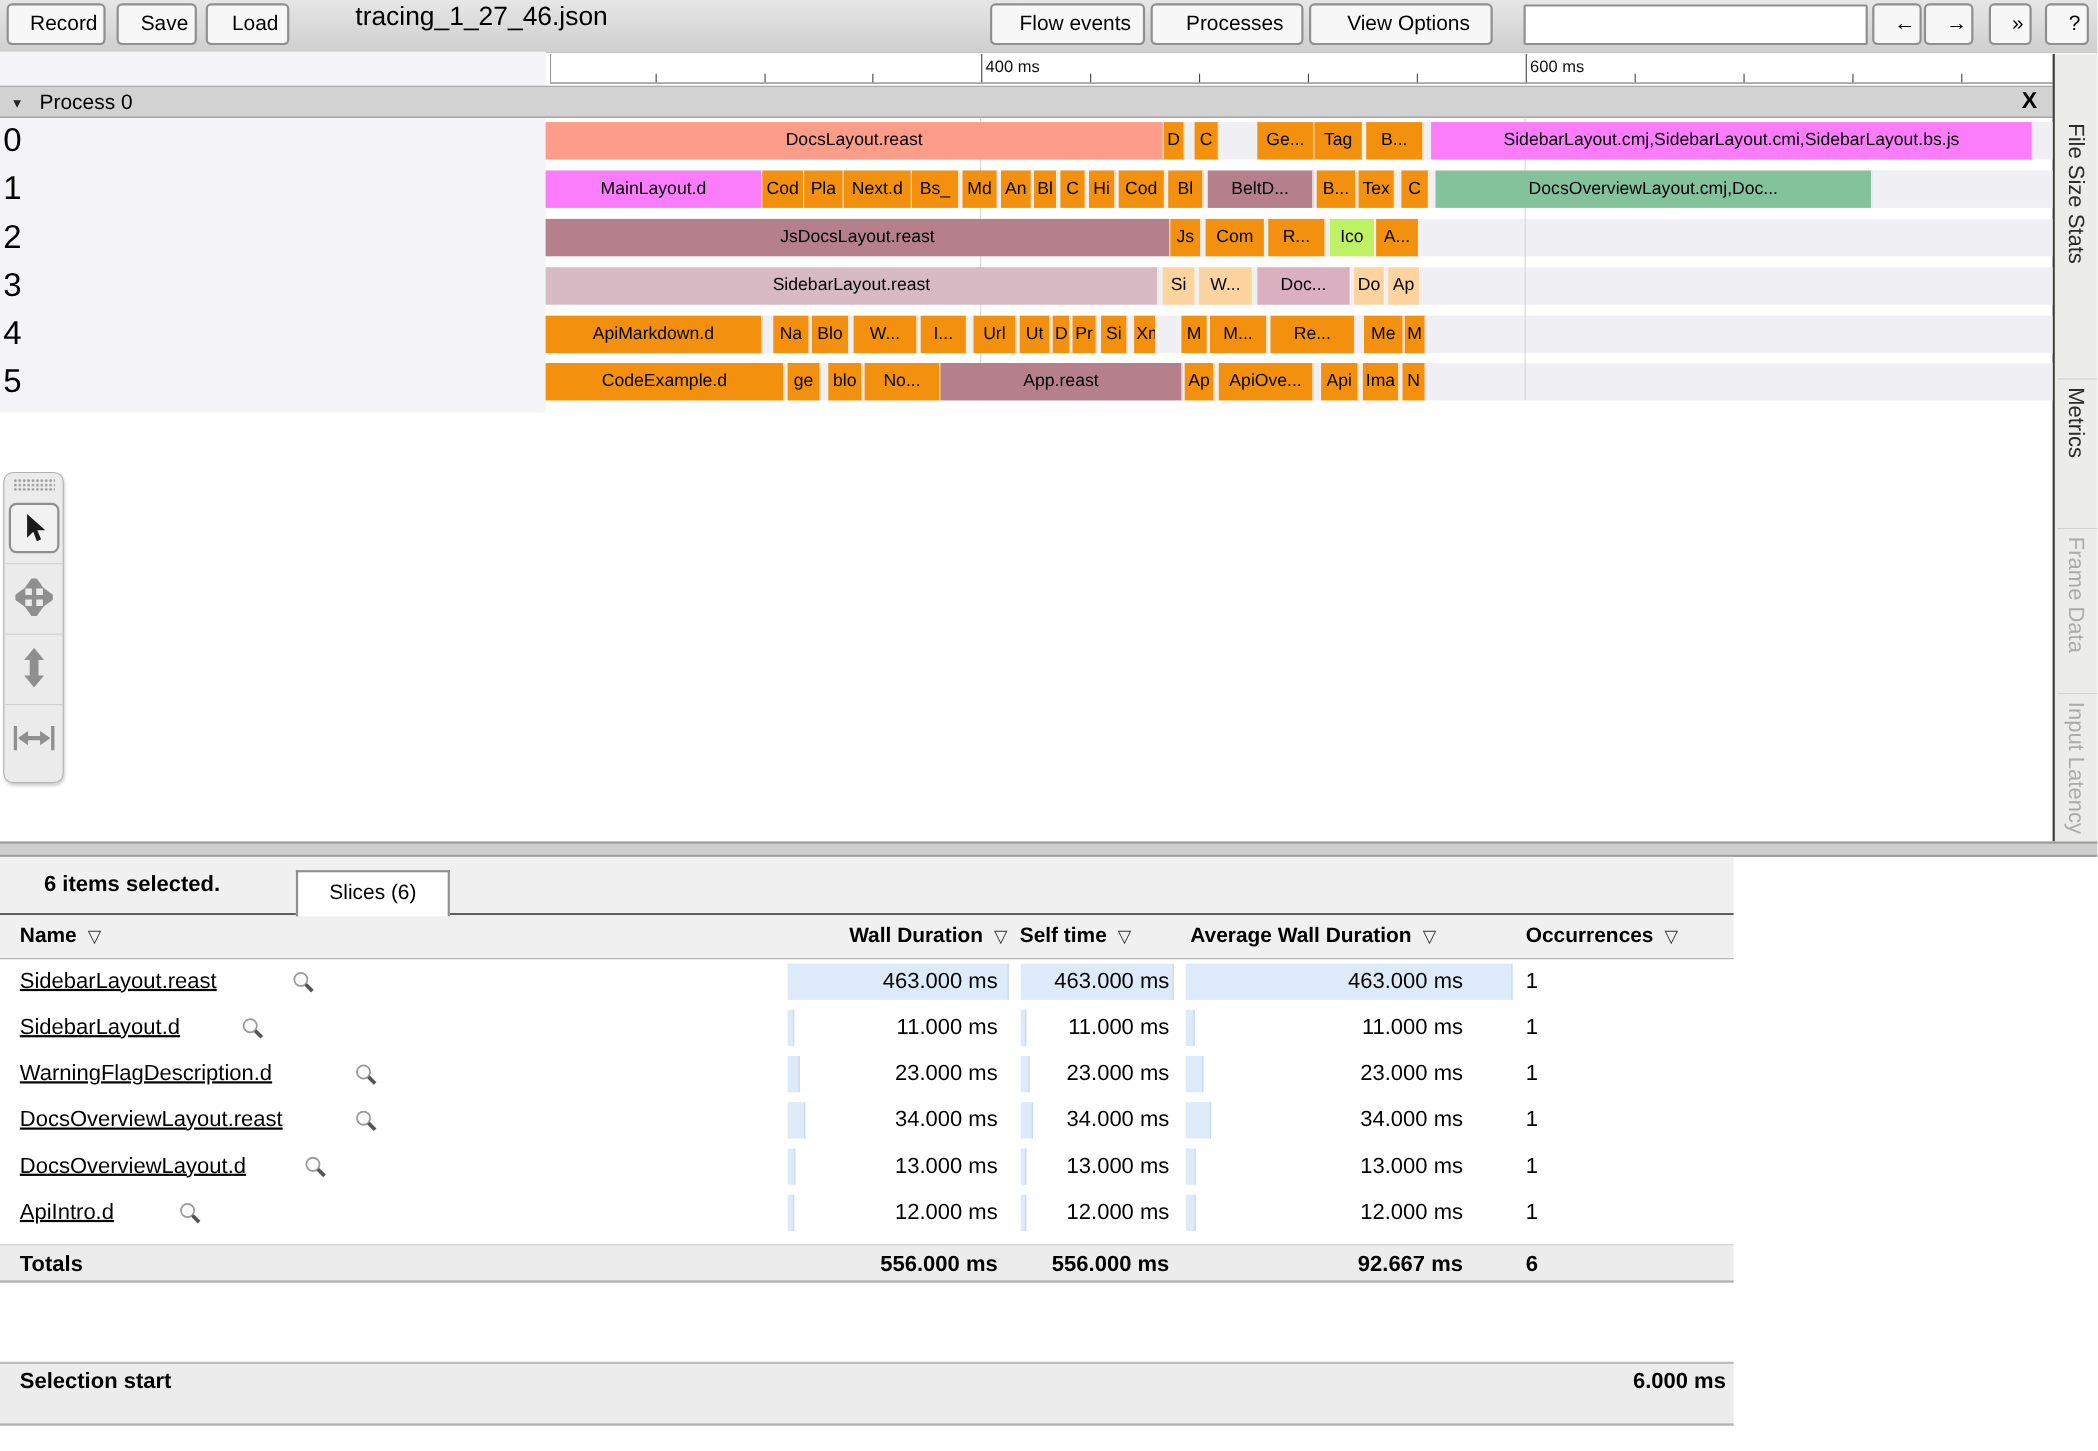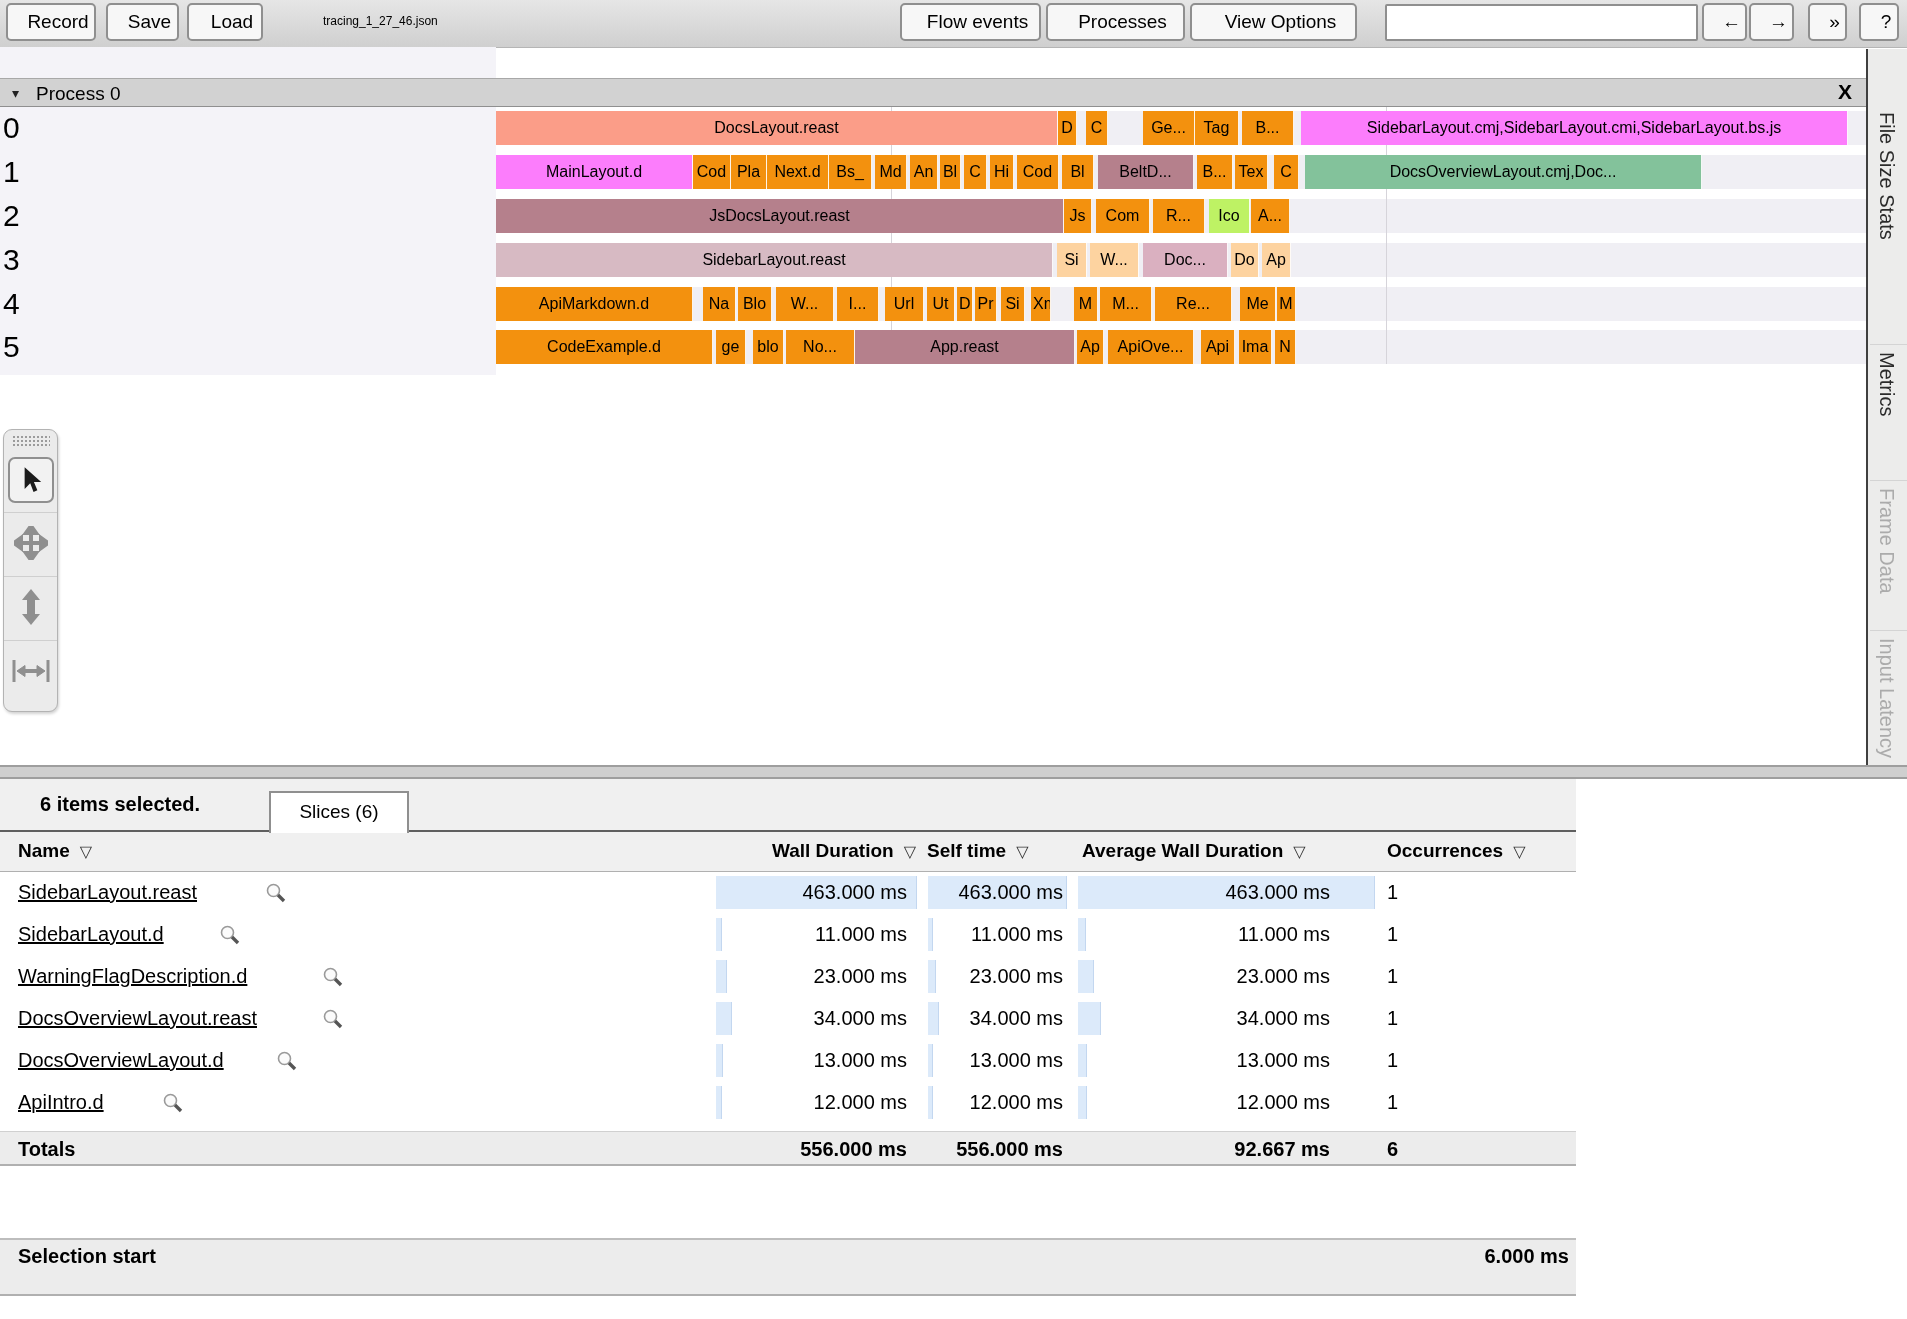--- a/index.html
+++ b/index.html
@@ -6,21 +6,21 @@
   .app{position:relative;width:1907px;height:1319px;background:#ffffff;
        font-family:"Liberation Sans",sans-serif;overflow:hidden;color:#000;}
   .abs{position:absolute;}
 
   
   .toolbar{left:0;top:0;width:1907px;height:47px;
     background:linear-gradient(#e6e6e6,#cfcfcf);border-bottom:1px solid #b5b5b5;}
   .tb-btn{position:absolute;top:3px;height:38px;box-sizing:border-box;
     background:#f7f7f7;border:2px solid #8f8f8f;border-radius:5px;
     font-size:19px;line-height:34px;text-align:center;cursor:default;padding-left:14px;}
-  .tb-file{position:absolute;top:14px;font-size:12px;}
+  .tb-file{position:absolute;top:2px;font-size:24px;}
   .tb-input{position:absolute;top:4px;height:37px;box-sizing:border-box;
     background:#fff;border:2px solid #8f8f8f;border-radius:2px;font-size:18px;padding:0 6px;
     font-family:"Liberation Sans",sans-serif;}
 
   
   .ruler{left:500px;top:49px;width:1366px;height:26px;background:#fff;
     border-bottom:1px solid #6f6f6f;border-left:1px solid #9a9a9a;}
   .tick-minor{position:absolute;bottom:0;width:1px;height:8px;background:#444;}
   .tick-major{position:absolute;top:0;width:1px;height:26px;background:#444;}
   .tick-label{position:absolute;top:3px;font-size:15px;color:#111;white-space:nowrap;}
@@ -102,20 +102,37 @@
     <div class="tb-btn" style="left:1190px;width:167px;">View Options</div>
     <input class="tb-input" style="left: 1385px; width: 313px;" value="">
     <div class="tb-btn" style="left:1702px;width:45px;">←</div>
     <div class="tb-btn" style="left:1749px;width:45px;">→</div>
     <div class="tb-btn" style="left:1808px;width:39px;">»</div>
     <div class="tb-btn" style="left:1859px;width:40px;">?</div>
   </div>
 
   <div class="abs label-col"></div>
 
+  <div class="abs ruler" id="ruler">
+      <div class="tick-minor" style="left: 95px;"></div>
+      <div class="tick-minor" style="left: 194px;"></div>
+      <div class="tick-minor" style="left: 292px;"></div>
+      <div class="tick-minor" style="left: 490px;"></div>
+      <div class="tick-minor" style="left: 589px;"></div>
+      <div class="tick-minor" style="left: 688px;"></div>
+      <div class="tick-minor" style="left: 787px;"></div>
+      <div class="tick-minor" style="left: 985px;"></div>
+      <div class="tick-minor" style="left: 1084px;"></div>
+      <div class="tick-minor" style="left: 1183px;"></div>
+      <div class="tick-minor" style="left: 1282px;"></div>
+      <div class="tick-major" style="left: 391px;"></div>
+      <div class="tick-label" style="left: 395px;">400 ms</div>
+      <div class="tick-major" style="left: 886px;"></div>
+      <div class="tick-label" style="left: 890px;">600 ms</div>
+    </div>
 
   <div class="abs proc-hdr">
     <span class="proc-caret">▾</span>
     <span class="proc-title">Process 0</span>
     <span class="proc-close">X</span>
   </div>
 
   <div class="abs flame" id="flame"></div>
 
   <div class="abs palette">

